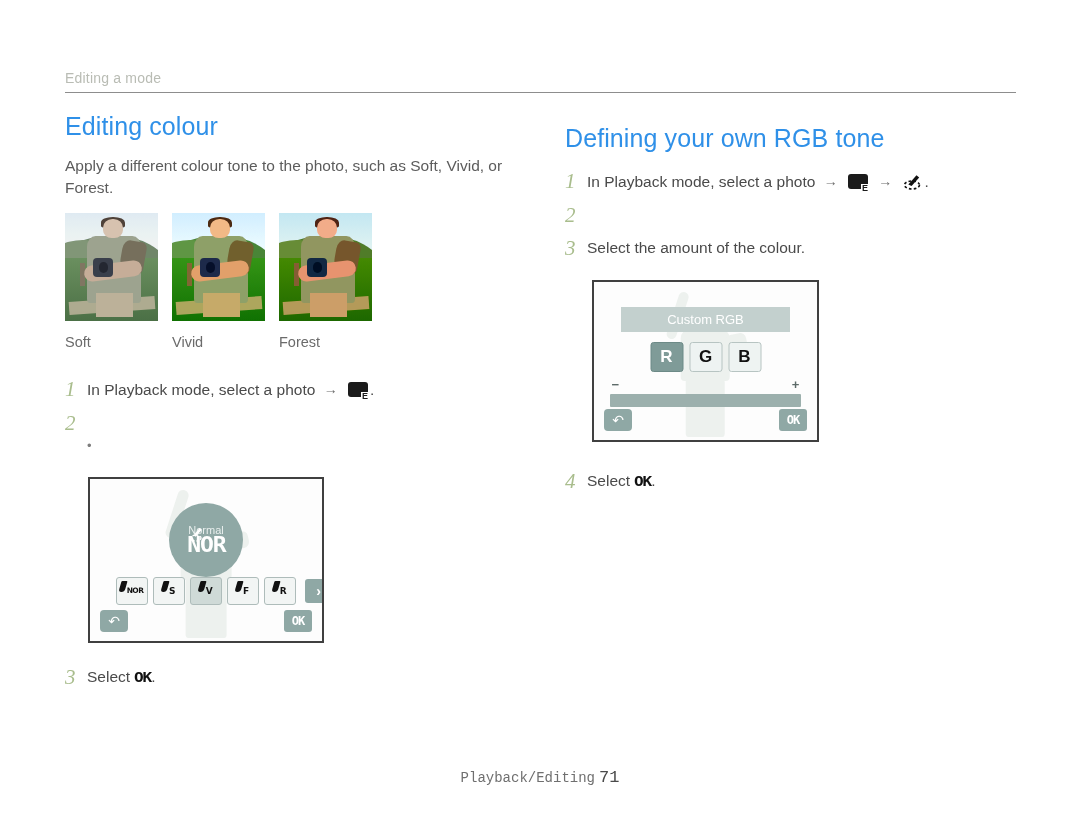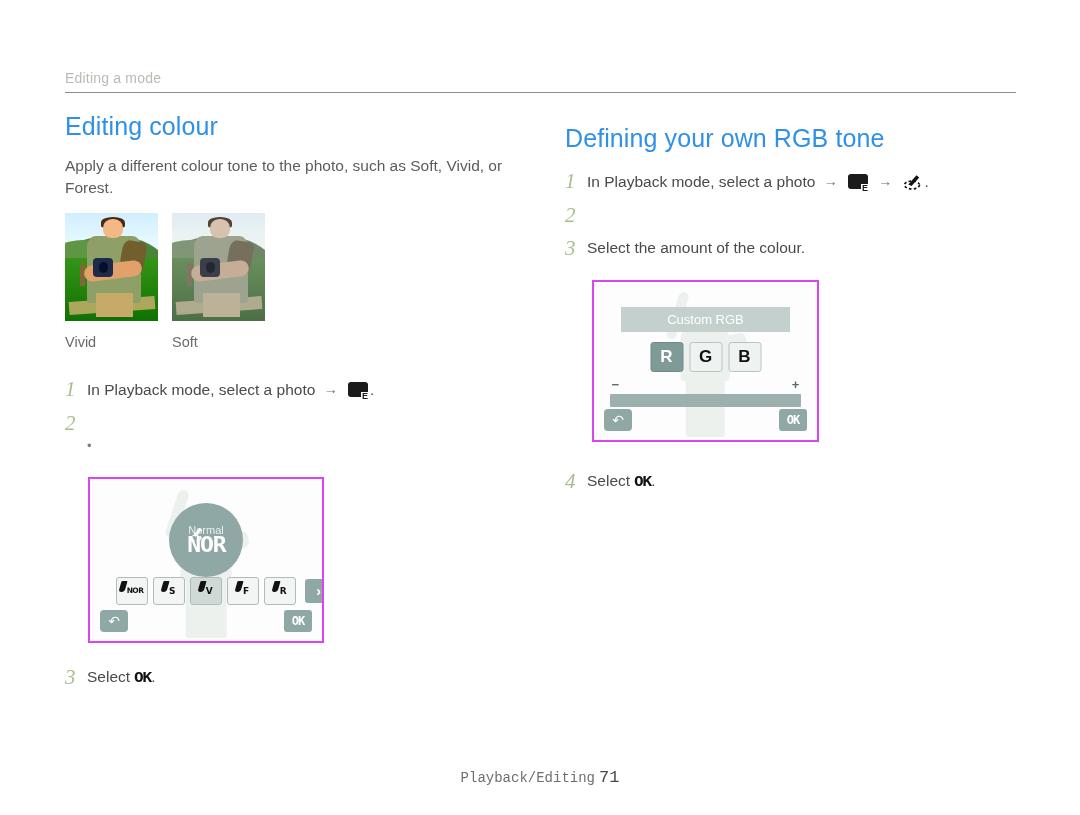--- a/index.html
+++ b/index.html
@@ -276,21 +276,21 @@
     color: #111;
     transform: scaleX(1.15);
     vertical-align: 0;
     margin: 0 1px;
   }
 
   
   .cam {
     position: absolute;
     background: #ffffff;
-    border: 2px solid #d946ef;
+    border: 2px solid #404040;
     overflow: hidden;
   }
   .cam-inner {
     position: absolute;
     inset: 0;
     background: #fdfdfd;
   }
   .silhouette {
     position: absolute;
     left: 50%;
@@ -512,55 +512,73 @@
 
   <div class="breadcrumb">Editing a mode</div>
   <div class="rule"></div>
 
   <div class="col-left">
     <h2 class="section-title">Editing colour</h2>
     <p class="lead">Apply a different colour tone to the photo, such as Soft, Vivid, or Forest.</p>
   </div>
 
   <div class="thumbs">
+    <div class="thumb-wrap">
+      <div class="thumb soft">
+        <div class="sky"></div>
+          <div class="hills"></div>
+          <div class="hills2"></div>
+        <div class="grass"></div>
+          <div class="path"></div>
+          <div class="post"></div>
+        <div class="man-body"></div>
+          <div class="man-sleeve"></div>
+        <div class="man-hair"></div>
+          <div class="man-head"></div>
+        <div class="man-arm"></div>
+          <div class="camera"></div>
+          <div class="shorts"></div>
+      </div>
+      <div class="thumb-label">Soft</div>
+    </div>
     <div class="thumb-wrap">
       <div class="thumb vivid">
         <div class="sky"></div>
           <div class="hills"></div>
           <div class="hills2"></div>
         <div class="grass"></div>
           <div class="path"></div>
           <div class="post"></div>
         <div class="man-body"></div>
           <div class="man-sleeve"></div>
         <div class="man-hair"></div>
           <div class="man-head"></div>
         <div class="man-arm"></div>
           <div class="camera"></div>
           <div class="shorts"></div>
       </div>
       <div class="thumb-label">Vivid</div>
     </div>
     <div class="thumb-wrap">
-      <div class="thumb soft">
+      <div class="thumb forest">
         <div class="sky"></div>
           <div class="hills"></div>
           <div class="hills2"></div>
         <div class="grass"></div>
           <div class="path"></div>
           <div class="post"></div>
         <div class="man-body"></div>
           <div class="man-sleeve"></div>
         <div class="man-hair"></div>
           <div class="man-head"></div>
         <div class="man-arm"></div>
           <div class="camera"></div>
           <div class="shorts"></div>
       </div>
-      <div class="thumb-label">Soft</div>
+      <div class="thumb-label">Forest</div>
     </div>
   </div>
 
   <div class="steps" style="left:65px; top:378px; width:460px;">
 
     <div class="step">
       <div class="step-num">1</div>
       <div class="step-body">
         <span>In Playback mode, select a photo</span>
         <span class="ic-arrow">→</span>

